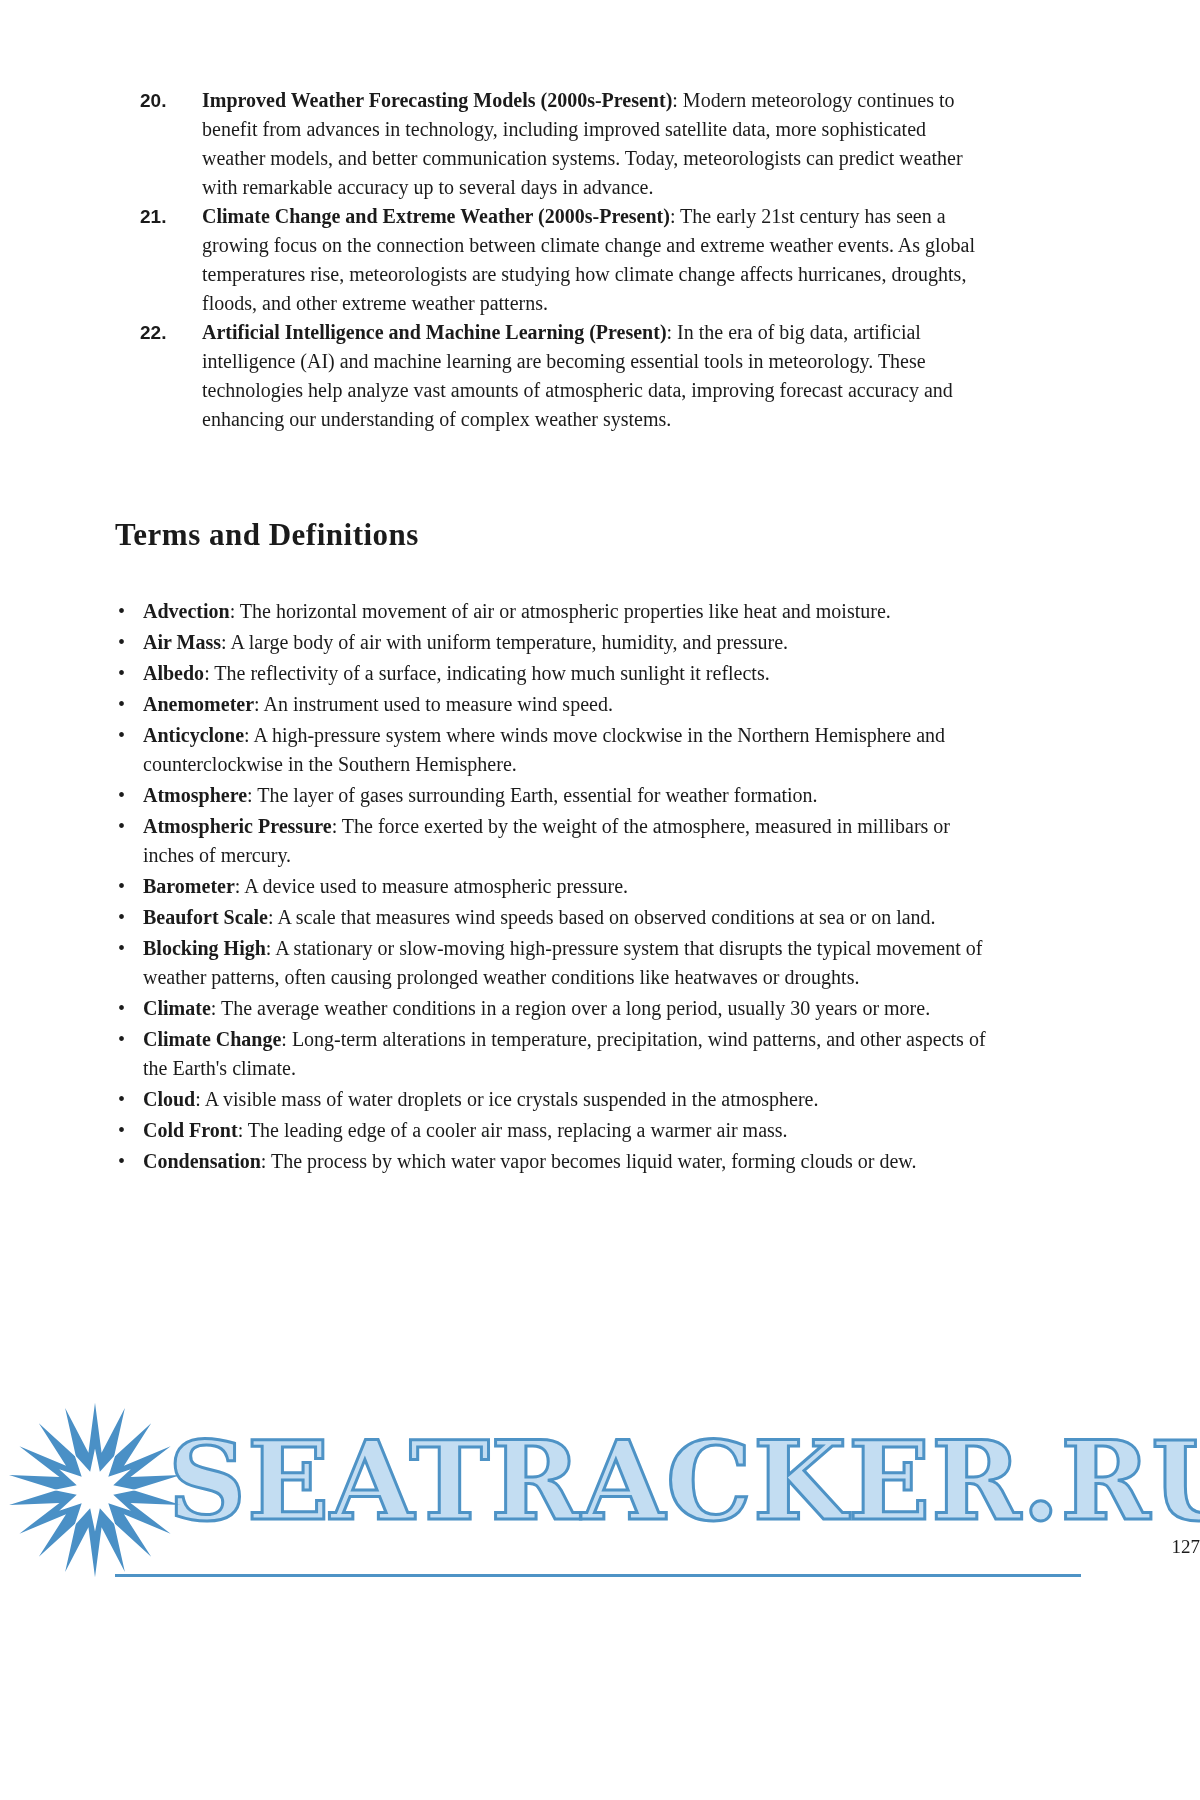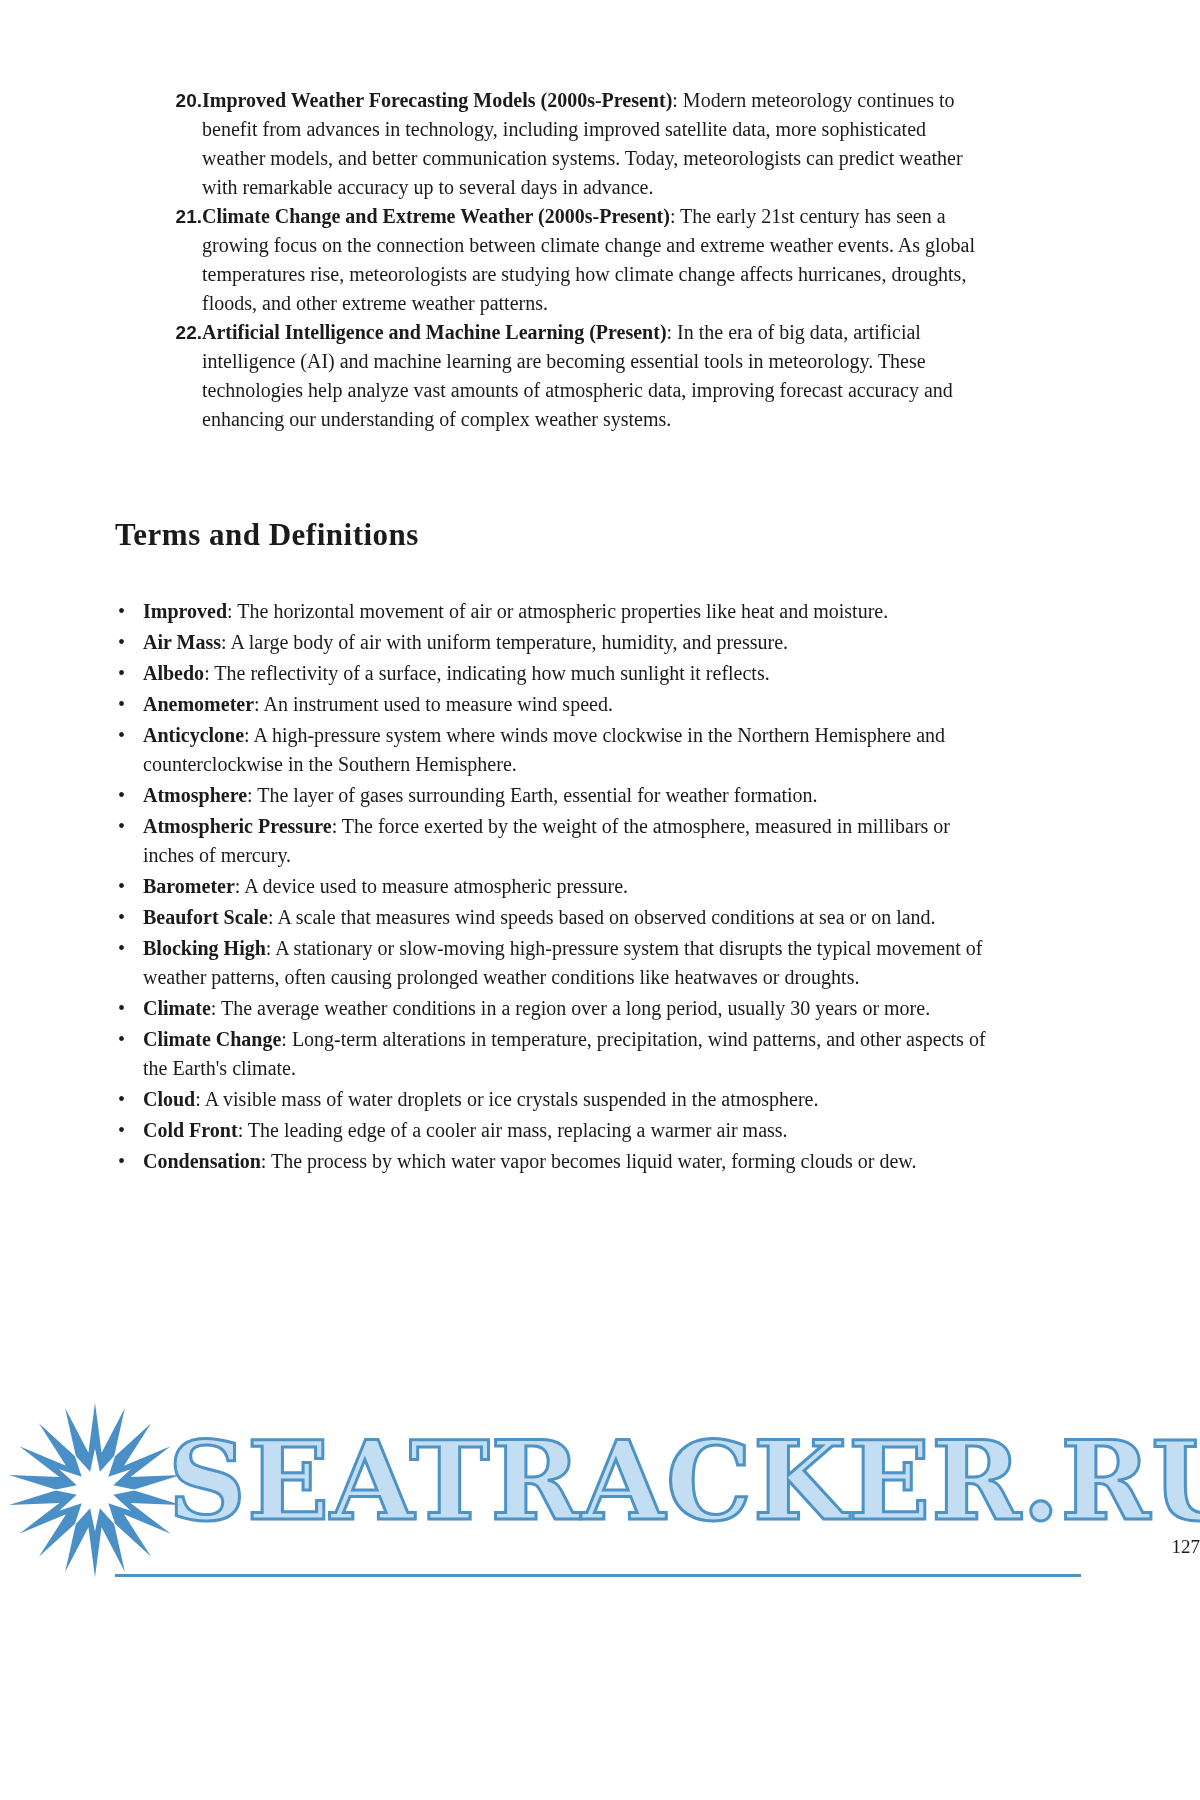--- a/index.html
+++ b/index.html
@@ -30,21 +30,20 @@
     list-style: none;
     margin: 0;
     padding: 0 0 0 25px;
   }
   .hitem { display: flex; }
   .hnum {
     flex: 0 0 62px;
     font-family: "Liberation Sans", sans-serif;
     font-weight: bold;
     font-size: 19px;
-    text-align: right;
   }
   .hbody { flex: 1; }
   .hbody b, .term b { font-weight: bold; }
 
   
   .section-heading {
     margin: 86px 0 48px 0;
     font-size: 31px;
     font-weight: bold;
     letter-spacing: 0.5px;
@@ -137,21 +136,21 @@
       </li>
       <li class="hitem">
         <span class="hnum">22.</span>
         <div class="hbody"><b>Artificial Intelligence and Machine Learning (Present)</b><span>: In the era of big data, artificial intelligence (AI) and machine learning are becoming essential tools in meteorology. These technologies help analyze vast amounts of atmospheric data, improving forecast accuracy and enhancing our understanding of complex weather systems.</span></div>
       </li>
     </ol>
 
     <h2 class="section-heading">Terms and Definitions</h2>
 
     <ul class="terms">
-      <li class="term"><b>Improved</b><span>: The horizontal movement of air or atmospheric properties like heat and moisture.</span></li>
+      <li class="term"><b>Advection</b><span>: The horizontal movement of air or atmospheric properties like heat and moisture.</span></li>
       <li class="term"><b>Air Mass</b><span>: A large body of air with uniform temperature, humidity, and pressure.</span></li>
       <li class="term"><b>Albedo</b><span>: The reflectivity of a surface, indicating how much sunlight it reflects.</span></li>
       <li class="term"><b>Anemometer</b><span>: An instrument used to measure wind speed.</span></li>
       <li class="term"><b>Anticyclone</b><span>: A high-pressure system where winds move clockwise in the Northern Hemisphere and counterclockwise in the Southern Hemisphere.</span></li>
       <li class="term"><b>Atmosphere</b><span>: The layer of gases surrounding Earth, essential for weather formation.</span></li>
       <li class="term"><b>Atmospheric Pressure</b><span>: The force exerted by the weight of the atmosphere, measured in millibars or inches of mercury.</span></li>
       <li class="term"><b>Barometer</b><span>: A device used to measure atmospheric pressure.</span></li>
       <li class="term"><b>Beaufort Scale</b><span>: A scale that measures wind speeds based on observed conditions at sea or on land.</span></li>
       <li class="term"><b>Blocking High</b><span>: A stationary or slow-moving high-pressure system that disrupts the typical movement of weather patterns, often causing prolonged weather conditions like heatwaves or droughts.</span></li>
       <li class="term"><b>Climate</b><span>: The average weather conditions in a region over a long period, usually 30 years or more.</span></li>

